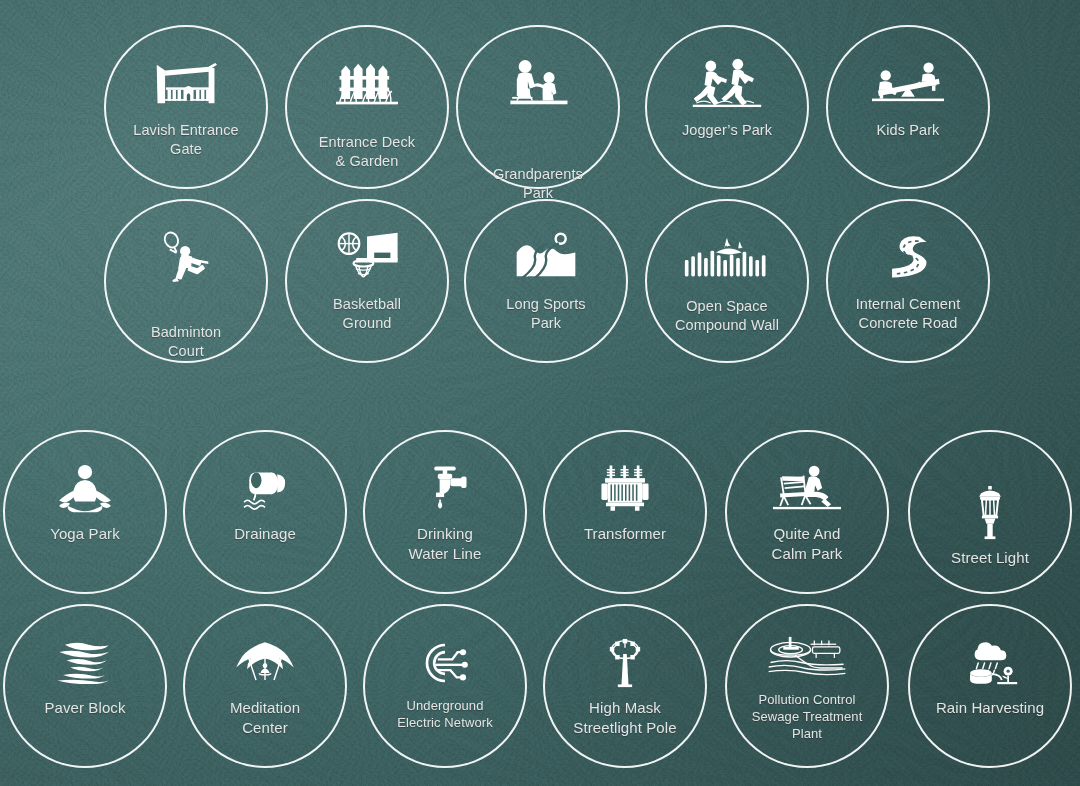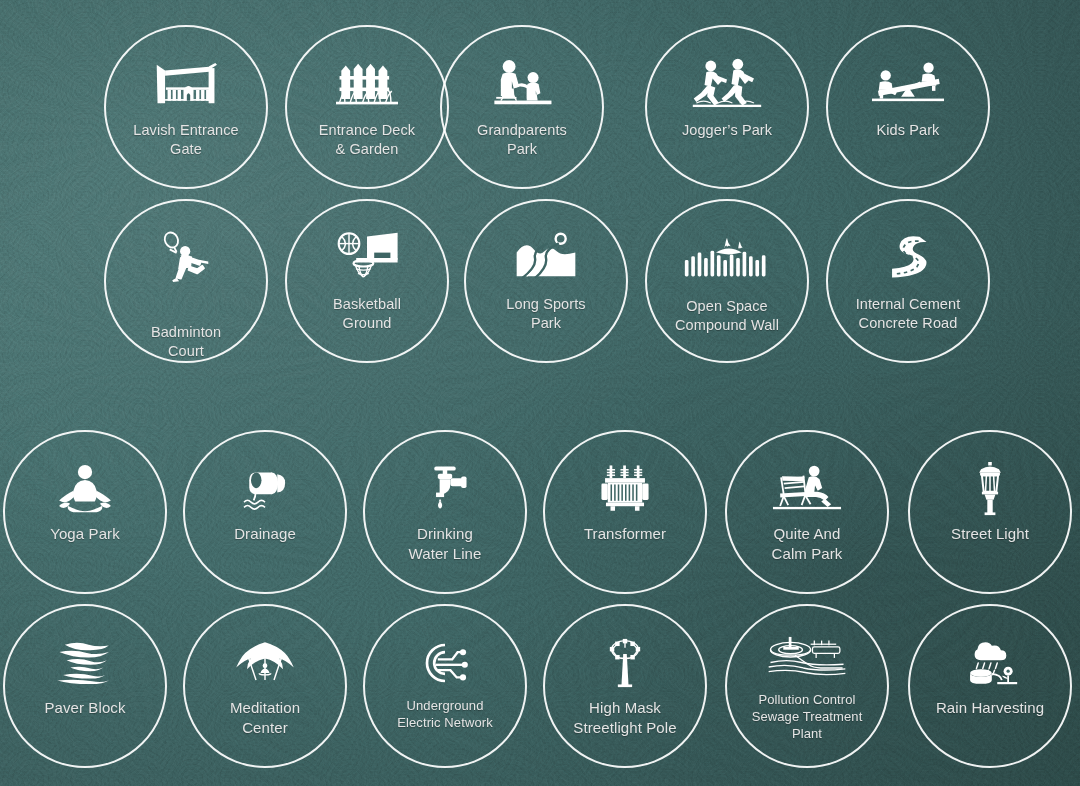--- a/index.html
+++ b/index.html
@@ -129,21 +129,21 @@
         </g>
         <path d="M40 36 q6 -9 12 0 l0 13 l-12 0 Z"></path>
         <path d="M44 42 q2 -4 4 0 l0 7 l-4 0 Z" fill="#3e6564"></path>
         <rect x="19" y="33" width="54" height="3"></rect>
       </svg>
     </div>
     <div class="label">Lavish Entrance
 Gate</div>
   </div>
 
-  <div class="cell" style="left:285px; top:25px;">
+  <div class="cell" style="left:285px; top:25px;gap:12px;">
     <div class="icon">
       <svg viewBox="0 0 70 58" width="62" height="52" fill="#fff">
         <g>
           <path d="M6 14 l5 -6 l5 6 v32 h-10 z"></path>
           <path d="M20 12 l5 -6 l5 6 v34 h-10 z"></path>
           <path d="M34 12 l5 -6 l5 6 v34 h-10 z"></path>
           <path d="M48 14 l5 -6 l5 6 v32 h-10 z"></path>
         </g>
         <rect x="4" y="20" width="56" height="4"></rect>
         <rect x="4" y="33" width="56" height="4"></rect>
@@ -159,21 +159,21 @@
           <path d="M56 50 q3 -10 7 -13"></path>
             <path d="M62 50 q0 -11 -3 -14"></path>
         </g>
         <rect x="0" y="49" width="70" height="3"></rect>
       </svg>
     </div>
     <div class="label">Entrance Deck
 &amp; Garden</div>
   </div>
 
-  <div class="cell" style="left:440px; top:25px;">
+  <div class="cell" style="left:456px; top:25px;gap:44px;">
     <div class="icon">
       <svg viewBox="0 0 76 58" width="70" height="54" fill="#fff">
         <circle cx="24" cy="10" r="7"></circle>
         <path d="M17 18 q7 -3 14 0 l4 14 l-6 2 l-2 -8 l0 16 l-12 0 l0 -18 z"></path>
         <path d="M17 34 l12 0 l1 10 l-14 0 z"></path>
         <circle cx="50" cy="22" r="6"></circle>
         <path d="M44 29 q6 -3 12 0 l2 10 l-4 2 l-1 -5 l0 9 l-10 0 l0 -12 z"></path>
         <path d="M44 40 l10 0 l1 7 l-12 0 z"></path>
         <path d="M31 30 q8 -4 14 1 l-1 3 q-7 -4 -13 -1 z"></path>
         <g stroke="#fff" stroke-width="1.4" fill="none">
@@ -459,21 +459,21 @@
           <path d="M36 34 l-4 11"></path>
             <path d="M36 34 l6 10"></path>
         </g>
         <rect x="0" y="47" width="76" height="2.6"></rect>
       </svg>
     </div>
     <div class="label">Quite And
 Calm Park</div>
   </div>
 
-  <div class="cell row-b" style="left:908px; top:430px;">
+  <div class="cell row-b" style="left:908px; top:430px;justify-content:center;">
     <div class="icon">
       <svg viewBox="0 0 48 60" width="44" height="54" fill="#fff">
         <path d="M22 0 q2 -1 4 0 l0 4 l-4 0 z"></path>
         <path d="M14 8 q10 -6 20 0 l2 4 l-24 0 z"></path>
         <rect x="13" y="12" width="22" height="3"></rect>
         <path d="M15 15 l18 0 l-2 18 l-14 0 z" fill="none" stroke="#fff" stroke-width="2.2"></path>
         <g stroke="#fff" stroke-width="1.7" fill="none">
           <path d="M20 15 l-1 18"></path>
             <path d="M24 15 l0 18"></path>
             <path d="M28 15 l1 18"></path>

